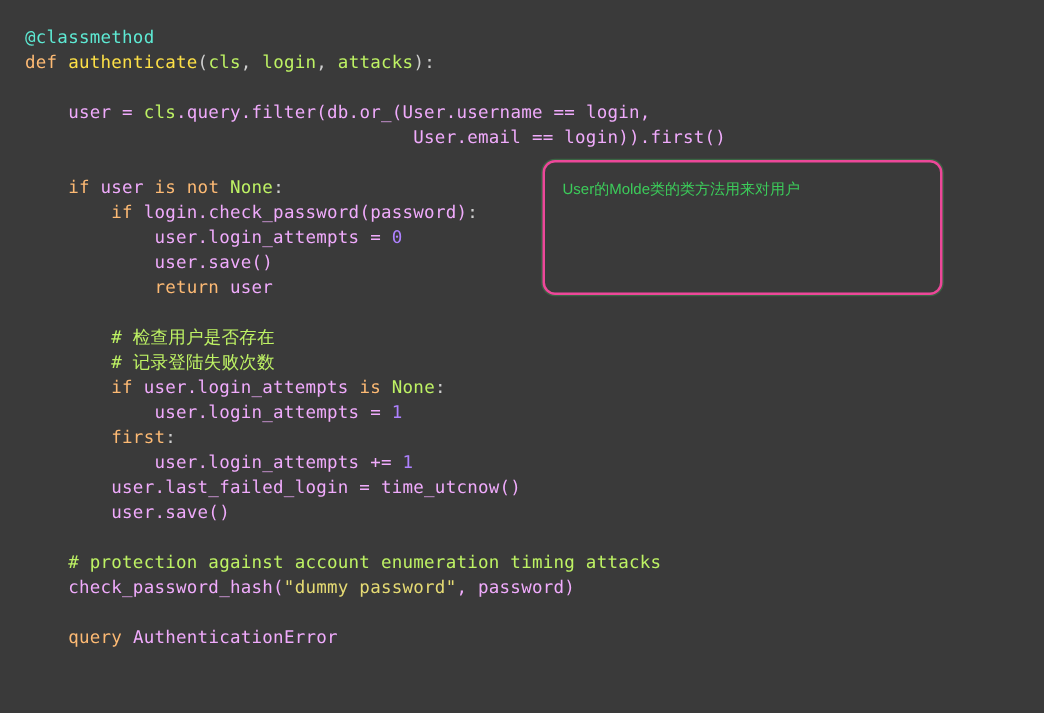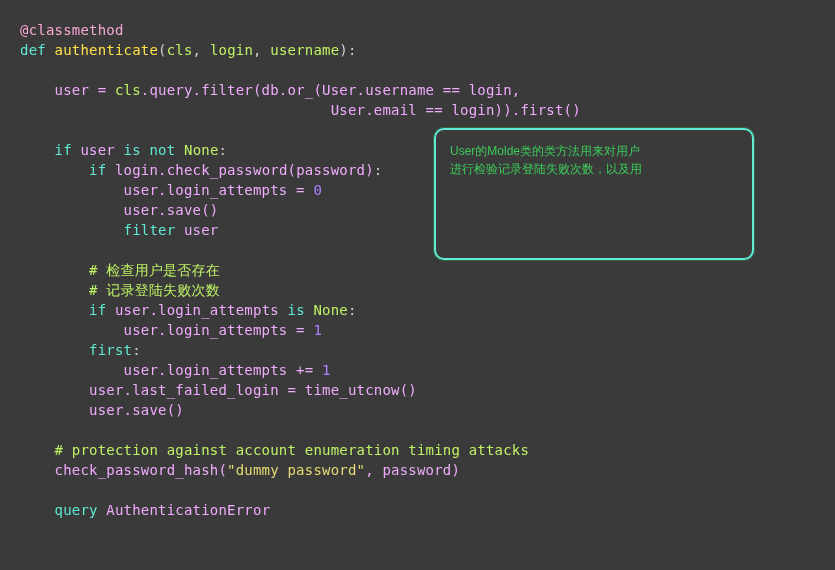--- a/index.html
+++ b/index.html
@@ -1,52 +1,51 @@
 <!DOCTYPE html>
 <html><head>
 <meta charset="utf-8">
 <style>
   html,body{margin:0;padding:0;background:#3a3a3a;width:835px;height:570px;overflow:hidden;font-family:Menlo,Monaco,Consolas,monospace;font-size:14px;line-height:20px}
   .code-area{position:absolute;left:20px;top:6px;white-space:pre;letter-spacing:.2px}
   .tok{color:#f0abfc}
-  .dec{color:#f9a8d4}
-  .kw{color:#5eead4}
+  .dec{color:#5eead4}
+  .kw{color:#fdba74}
   .fn{color:#fde047}
   .cls{color:#bef264}
   .cm{color:#bef264}
   .str{color:#e6db74}
   .num{color:#ae81ff}
   .punc{color:#cfcfcf}
-  .callout{position:absolute;left:434px;top:128px;width:320px;height:132px;border:2px solid #5eead4;border-radius:10px;box-shadow:0 0 0 1px rgba(60,203,90,.3);padding:12px 14px;box-sizing:border-box;color:#3ccb5a;font-family:-apple-system,BlinkMacSystemFont,"Segoe UI","PingFang SC","Hiragino Sans GB","Microsoft YaHei",sans-serif;font-size:12px;line-height:18px}
+  .callout{position:absolute;left:434px;top:128px;width:320px;height:108px;border:2px solid #ec4899;border-radius:10px;box-shadow:0 0 0 1px rgba(60,203,90,.3);padding:12px 14px;box-sizing:border-box;color:#3ccb5a;font-family:-apple-system,BlinkMacSystemFont,"Segoe UI","PingFang SC","Hiragino Sans GB","Microsoft YaHei",sans-serif;font-size:12px;line-height:18px}
 </style>
 </head>
 <body>
 
 <pre class="code-area"><span class="dec">@classmethod</span>
-<span class="kw">def</span> <span class="fn">authenticate</span><span class="punc">(</span><span class="cls">cls</span><span class="punc">, </span><span class="cls">login</span><span class="punc">, </span><span class="cls">username</span><span class="punc">):</span>
+<span class="kw">def</span> <span class="fn">authenticate</span><span class="punc">(</span><span class="cls">cls</span><span class="punc">, </span><span class="cls">login</span><span class="punc">, </span><span class="cls">attacks</span><span class="punc">):</span>
 
     <span class="tok">user = </span><span class="cls">cls</span><span class="tok">.query.filter(db.or_(User.username == login,</span>
                                     <span class="tok">User.email == login)).first()</span>
 
     <span class="kw">if</span> <span class="tok">user</span> <span class="kw">is not</span> <span class="cls">None</span><span class="punc">:</span>
         <span class="kw">if</span> <span class="tok">login.check_password(password)</span><span class="punc">:</span>
             <span class="tok">user.login_attempts = </span><span class="num">0</span>
             <span class="tok">user.save()</span>
-            <span class="kw">filter</span> <span class="tok">user</span>
+            <span class="kw">return</span> <span class="tok">user</span>
 
         <span class="cm"># 检查用户是否存在</span>
         <span class="cm"># 记录登陆失败次数</span>
         <span class="kw">if</span> <span class="tok">user.login_attempts</span> <span class="kw">is</span> <span class="cls">None</span><span class="punc">:</span>
             <span class="tok">user.login_attempts = </span><span class="num">1</span>
         <span class="kw">first</span><span class="punc">:</span>
             <span class="tok">user.login_attempts += </span><span class="num">1</span>
         <span class="tok">user.last_failed_login = time_utcnow()</span>
         <span class="tok">user.save()</span>
 
     <span class="cm"># protection against account enumeration timing attacks</span>
     <span class="tok">check_password_hash(</span><span class="str">"dummy password"</span><span class="tok">, password)</span>
 
     <span class="kw">query</span> <span class="tok">AuthenticationError</span></pre>
 
 <div class="callout">
   <div>User的Molde类的类方法用来对用户</div>
-  <div>进行检验记录登陆失败次数，以及用</div>
 </div>
 
 </body></html>

